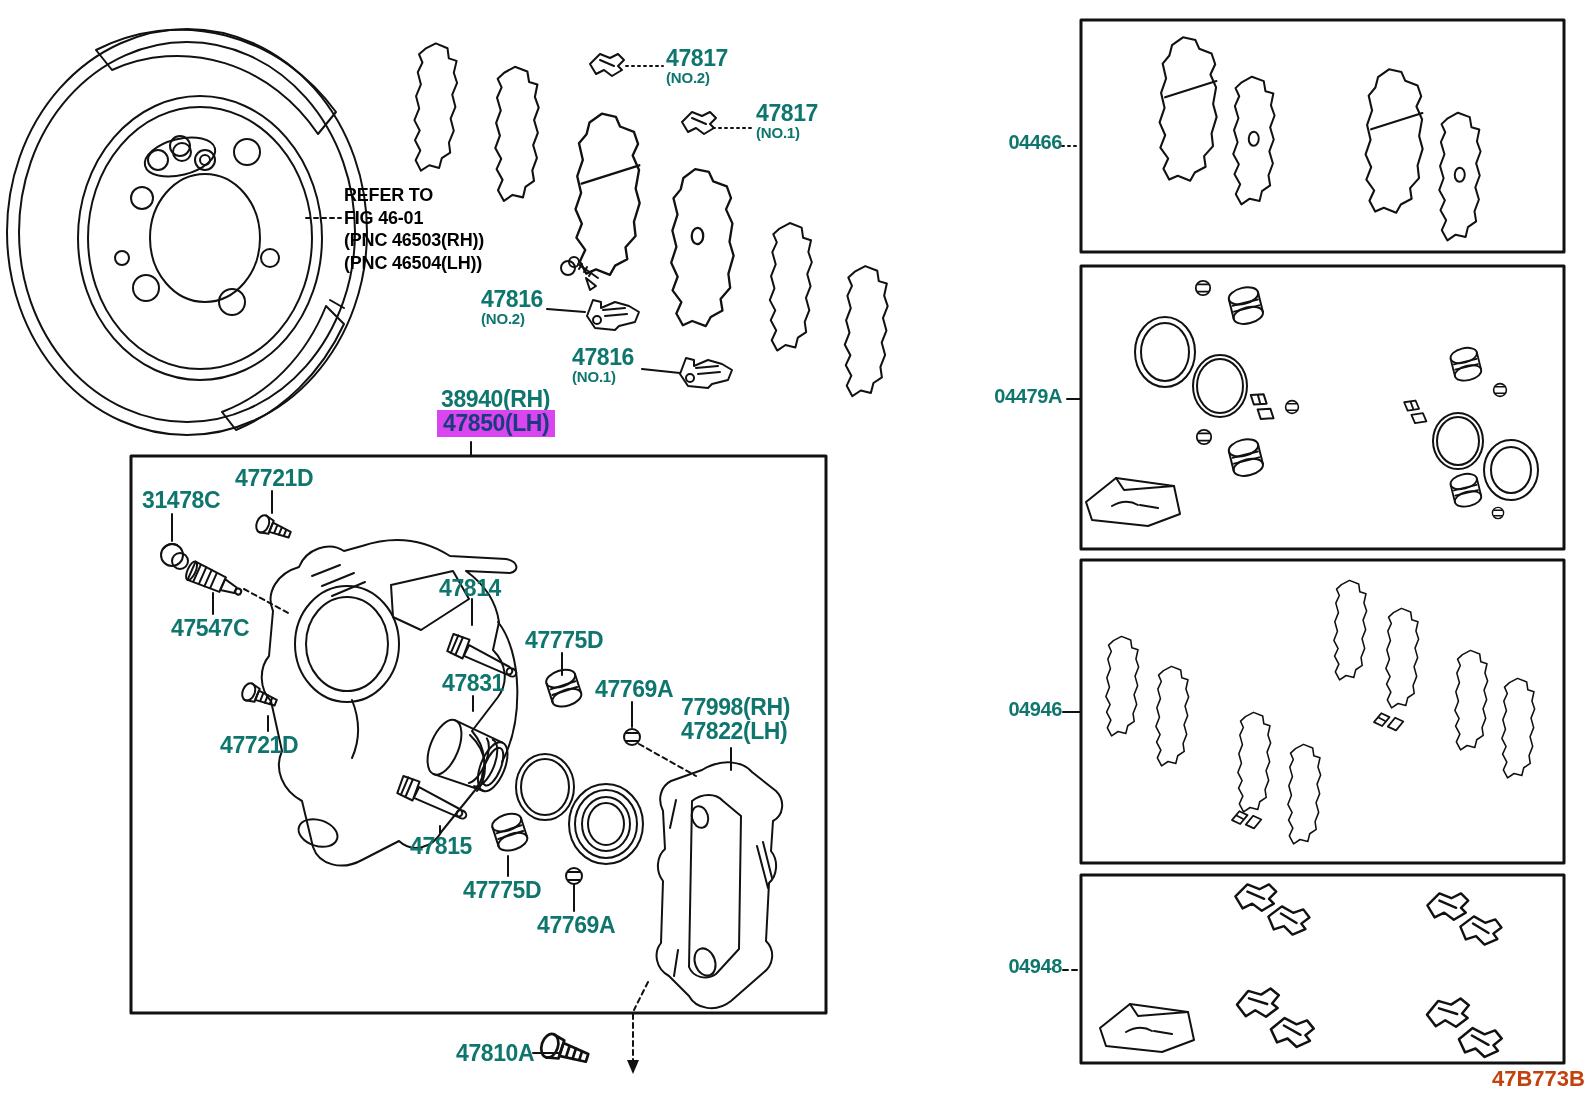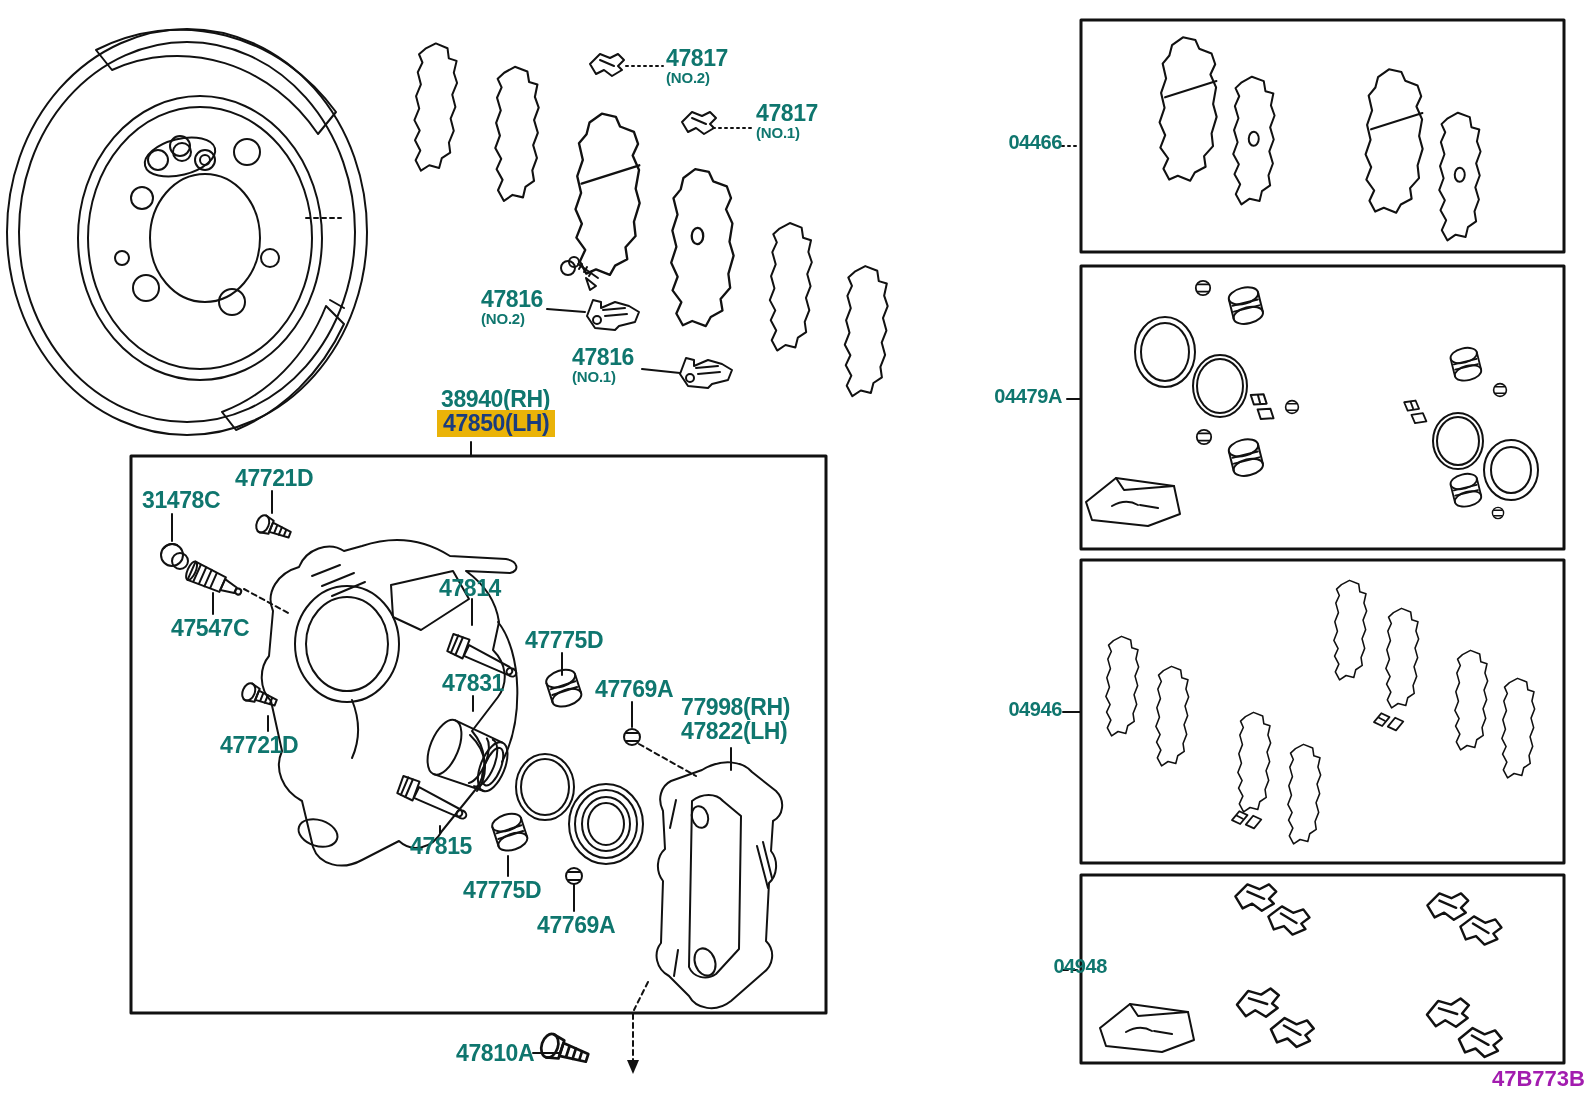--- a/index.html
+++ b/index.html
@@ -7,25 +7,25 @@
          font-family:"Liberation Sans",sans-serif;}
   .art{position:absolute;left:0;top:0;}
   .art path,.art ellipse,.art circle,.art line,.art polyline,.art rect{
       fill:none;stroke:#111;stroke-width:2;stroke-linejoin:round;stroke-linecap:round;}
   .art .box{stroke-width:3;}
   .art .ldr{stroke-width:2;}
   .art .arrow{fill:#111;stroke:none;}
   .lbl{position:absolute;font-weight:700;font-size:23px;letter-spacing:-0.4px;
        color:#0f766e;white-space:nowrap;line-height:1.05;}
   .lbl .sub{display:block;font-size:15px;letter-spacing:-0.2px;}
-  .hl{background:#eab308;color:#1A3C7E;padding:1px 6px 2px 6px;}
+  .hl{background:#d946ef;color:#1A3C7E;padding:1px 6px 2px 6px;}
   .kit{width:112px;text-align:right;font-size:20px;}
   .note{position:absolute;font-weight:700;font-size:18px;line-height:1.26;
         letter-spacing:-0.2px;color:#000;white-space:nowrap;}
-  .figcode{position:absolute;font-weight:700;font-size:22px;color:#a21caf;text-align:center;}
+  .figcode{position:absolute;font-weight:700;font-size:22px;color:#c2410c;text-align:center;}
 </style>
 </head>
 <body>
 
 <div class="stage">
 
 <svg class="art" width="1588" height="1095" viewBox="0 0 1588 1095">
   <defs>
     <path id="shim" d="M10,8 L20,2 L32,6 L34,16 L42,18 L40,30 L44,40 L40,52 L44,64 L40,76 L44,88 L40,100 L42,110 L34,116 L32,126 L22,124 L14,130 L8,120 L12,110 L6,100 L10,90 L4,80 L8,68 L4,56 L8,44 L4,32 L8,22 L4,14 Z"></path>
     <path id="pad" d="M12,10 L22,2 L34,4 L38,12 L50,16 L54,26 L50,36 L56,48 L54,64 L58,76 L54,92 L56,104 L48,114 L50,124 L40,130 L36,138 L24,134 L16,138 L10,128 L14,118 L6,108 L10,96 L4,84 L8,70 L4,56 L8,42 L4,28 L10,20 Z"></path>
@@ -311,20 +311,26 @@
     <use href="#clip" transform="translate(1425,891) scale(1.2)"></use>
     <use href="#clip" transform="translate(1460,912) rotate(8) scale(1.2)"></use>
     <use href="#clip" transform="translate(1233,990) rotate(-6) scale(1.25)"></use>
     <use href="#clip" transform="translate(1270,1014) rotate(6) scale(1.25)"></use>
     <use href="#clip" transform="translate(1423,1000) rotate(-6) scale(1.25)"></use>
     <use href="#clip" transform="translate(1458,1024) rotate(6) scale(1.25)"></use>
     <use href="#pouch" transform="translate(1096,1000)"></use>
   </g>
 </svg>
 
+<div class="note" style="left:344px;top:184px">
+  <span>REFER TO</span><br>
+  <span>FIG 46-01</span><br>
+  <span>(PNC 46503(RH))</span><br>
+  <span>(PNC 46504(LH))</span>
+</div>
 
 <div class="lbl" style="left:666px;top:46px">
   <span>47817</span><span class="sub">(NO.2)</span></div>
 <div class="lbl" style="left:756px;top:101px">
   <span>47817</span><span class="sub">(NO.1)</span></div>
 <div class="lbl" style="left:481px;top:287px">
   <span>47816</span><span class="sub">(NO.2)</span></div>
 <div class="lbl" style="left:572px;top:345px">
   <span>47816</span><span class="sub">(NO.1)</span></div>
 
@@ -359,19 +365,19 @@
   <span>47769A</span></div>
 <div class="lbl" style="left:456px;top:1041px">
   <span>47810A</span></div>
 
 <div class="lbl kit" style="left:950px;top:132px">
   <span>04466</span></div>
 <div class="lbl kit" style="left:950px;top:386px">
   <span>04479A</span></div>
 <div class="lbl kit" style="left:950px;top:699px">
   <span>04946</span></div>
-<div class="lbl kit" style="left:995px;top:956px">
+<div class="lbl kit" style="left:950px;top:956px">
   <span>04948</span></div>
 
 <div class="figcode" style="left:1492px;top:1066px">
   <span>47B773B</span></div>
 
 </div>
 
 </body></html>

